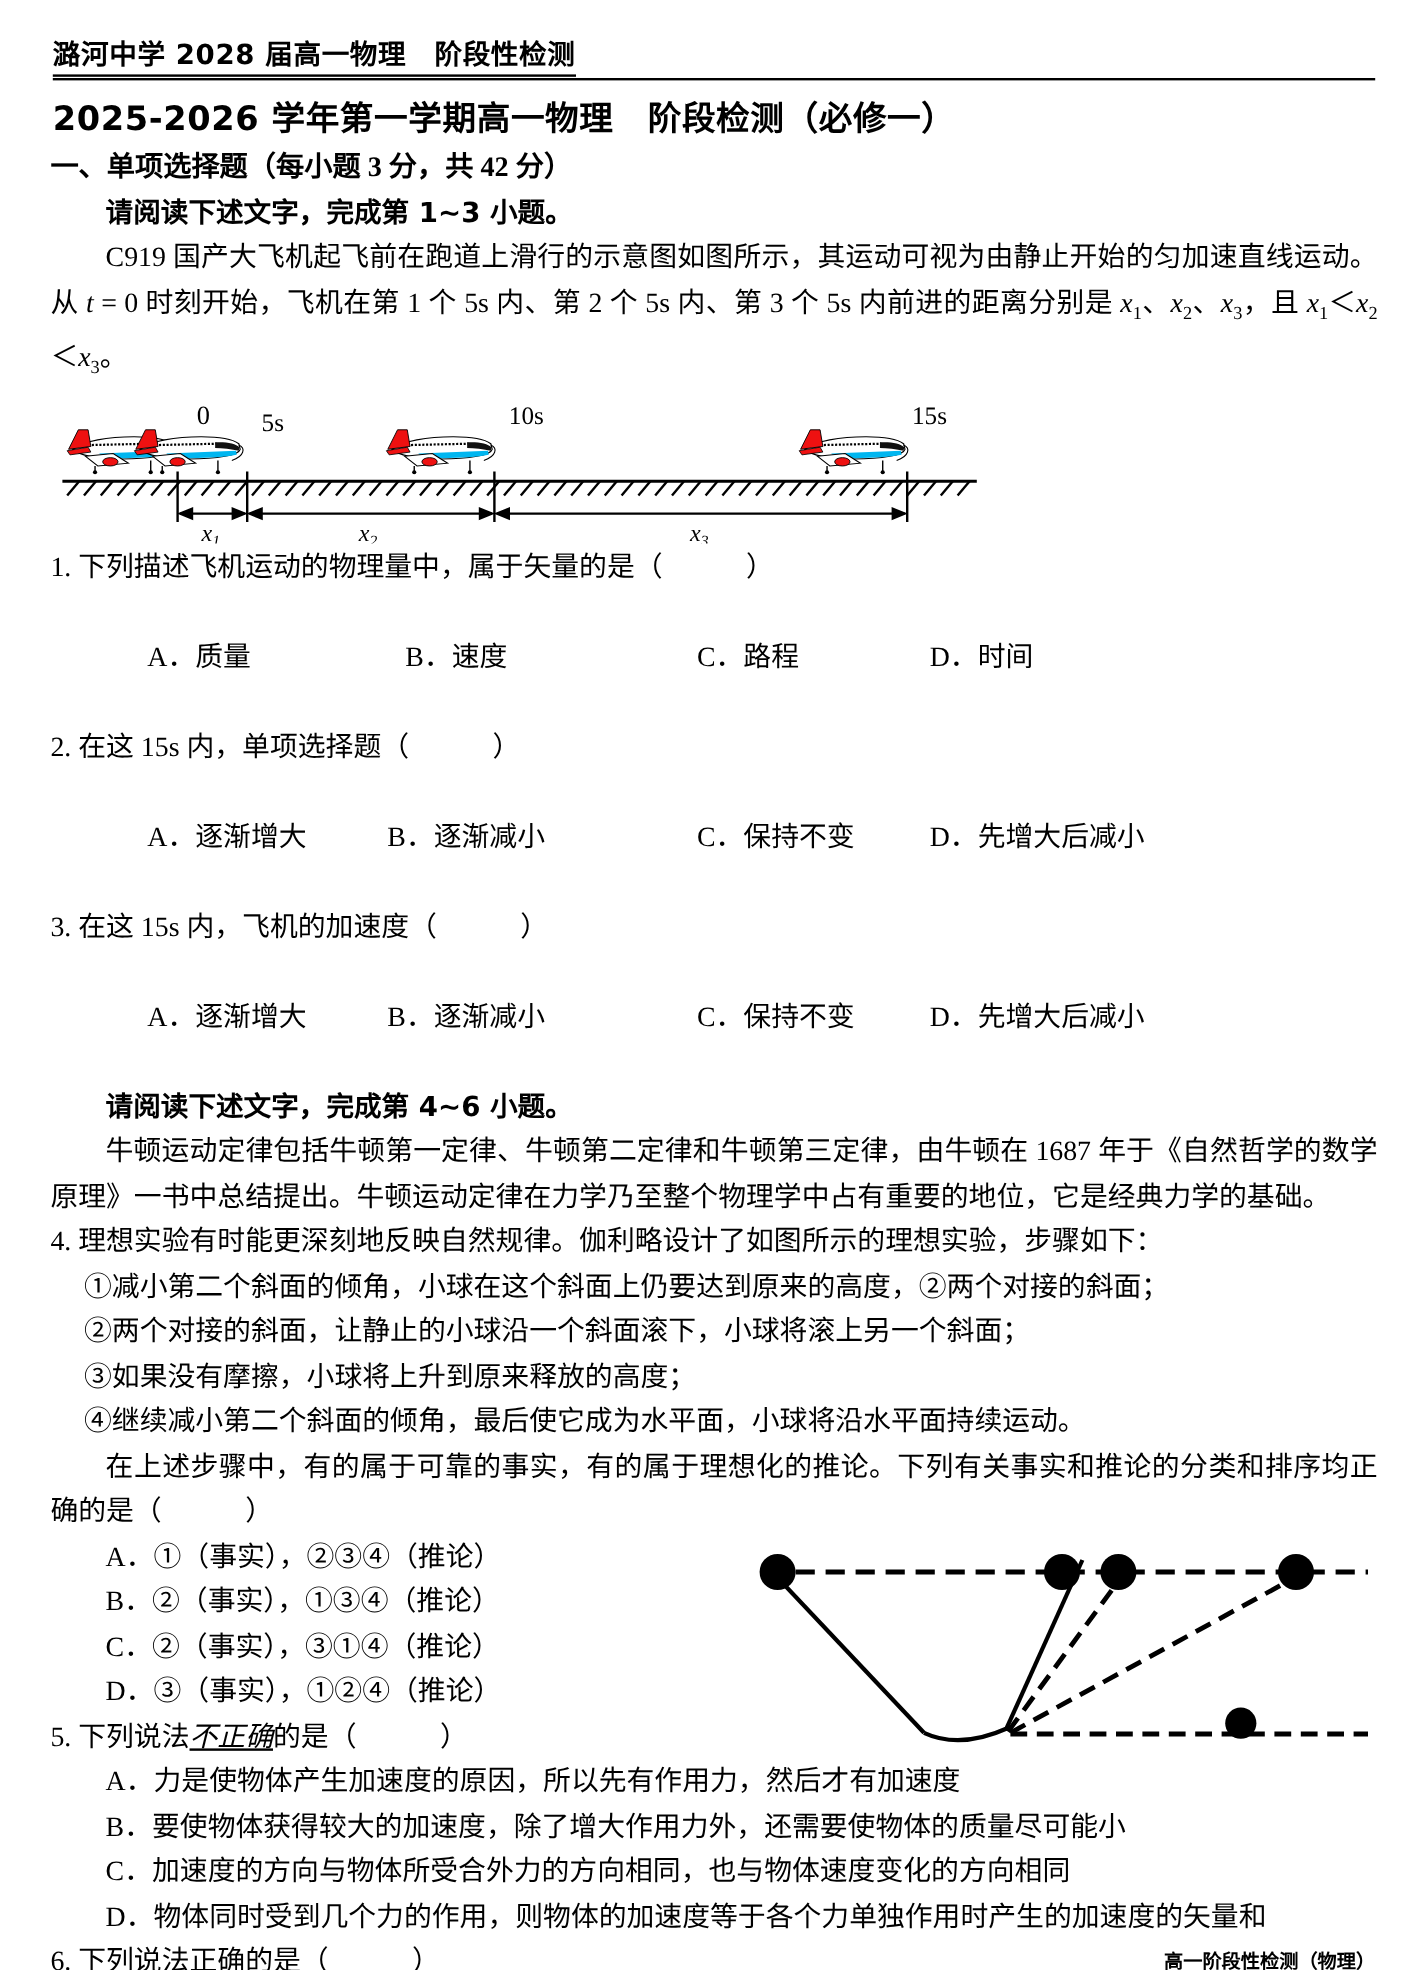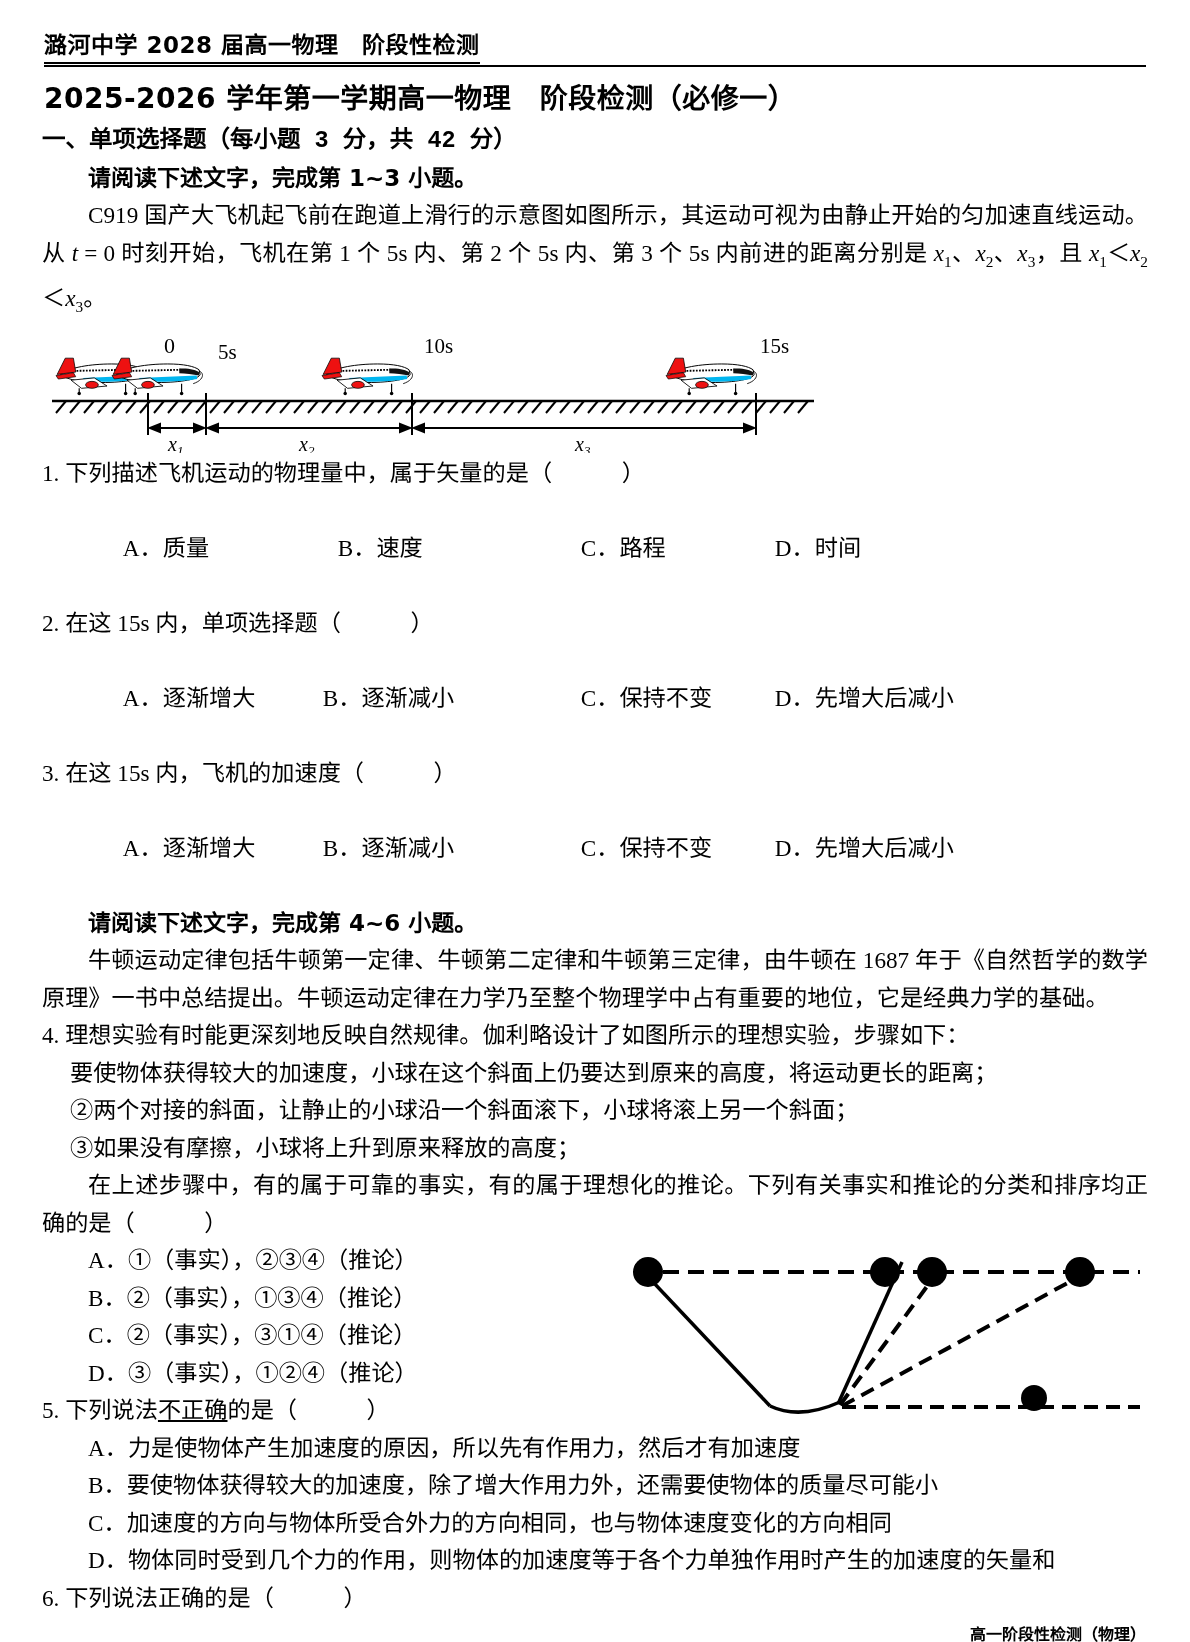--- a/index.html
+++ b/index.html
@@ -48,21 +48,21 @@
     white-space:pre;
   }
 
   
   .content{
     margin:0 42px;
     font-size:23.2px;
     line-height:37.5px;
   }
   .sec-head{
-    font-family:Liberation Mono, monospace;
+    font-family:Liberation Serif, serif;
     font-weight:bold;
     font-size:23.5px;
     margin-top:6px;
     white-space:pre;
   }
   .sub-head{
     font-family:"DejaVu Sans","Liberation Sans",sans-serif;
     font-weight:bold;
     font-size:23px;
     text-indent:46px;
@@ -70,21 +70,21 @@
   }
   .para{
     text-indent:46px;
     text-align:justify;
     text-justify:inter-character;
   }
   .q-line{ text-indent:0; }
   .opt-line{ text-indent:46px; white-space:pre; }
   .step-line{ text-indent:28px; }
   .ital{ font-style:italic; font-family:"Liberation Serif",serif;}
-  .u{ text-decoration:underline; }
+  .u{ text-decoration:underline;font-style:italic; }
   sub{ font-size:.66em; }
 
   
   .split{ display:flex; align-items:flex-start; }
   .split-left{ width:560px; flex:0 0 560px; }
   .split-right{ flex:1 1 auto; position:relative; }
 
   
   .fig-plane{
     position:relative;
@@ -285,23 +285,24 @@
       <span style="display:inline-block;width:200px">A．逐渐增大</span><span style="display:inline-block;width:258px">B．逐渐减小</span><span style="display:inline-block;width:240px">C．保持不变</span><span>D．先增大后减小</span>
     </div>
 
     <div class="sub-head">请阅读下述文字，完成第 4~6 小题。</div>
     <div class="para">牛顿运动定律包括牛顿第一定律、牛顿第二定律和牛顿第三定律，由牛顿在 1687 年于《自然哲学的数学原理》一书中总结提出。牛顿运动定律在力学乃至整个物理学中占有重要的地位，它是经典力学的基础。</div>
 
     <div class="q-line">
       <span>4.</span>
       <span>理想实验有时能更深刻地反映自然规律。伽利略设计了如图所示的理想实验，步骤如下：</span>
     </div>
-    <div class="step-line">要使物体获得较大的加速度，小球在这个斜面上仍要达到原来的高度，将运动更长的距离；</div>
+    <div class="step-line">①减小第二个斜面的倾角，小球在这个斜面上仍要达到原来的高度，②两个对接的斜面；</div>
     <div class="step-line">②两个对接的斜面，让静止的小球沿一个斜面滚下，小球将滚上另一个斜面；</div>
     <div class="step-line">③如果没有摩擦，小球将上升到原来释放的高度；</div>
+    <div class="step-line">④继续减小第二个斜面的倾角，最后使它成为水平面，小球将沿水平面持续运动。</div>
     <div class="para">在上述步骤中，有的属于可靠的事实，有的属于理想化的推论。下列有关事实和推论的分类和排序均正确的是（　　　）</div>
 
     <div class="split">
       <div class="split-left">
         <div class="opt-line">A．①（事实），②③④（推论）</div>
         <div class="opt-line">B．②（事实），①③④（推论）</div>
         <div class="opt-line">C．②（事实），③①④（推论）</div>
         <div class="opt-line">D．③（事实），①②④（推论）</div>
       </div>
       <div class="split-right">

